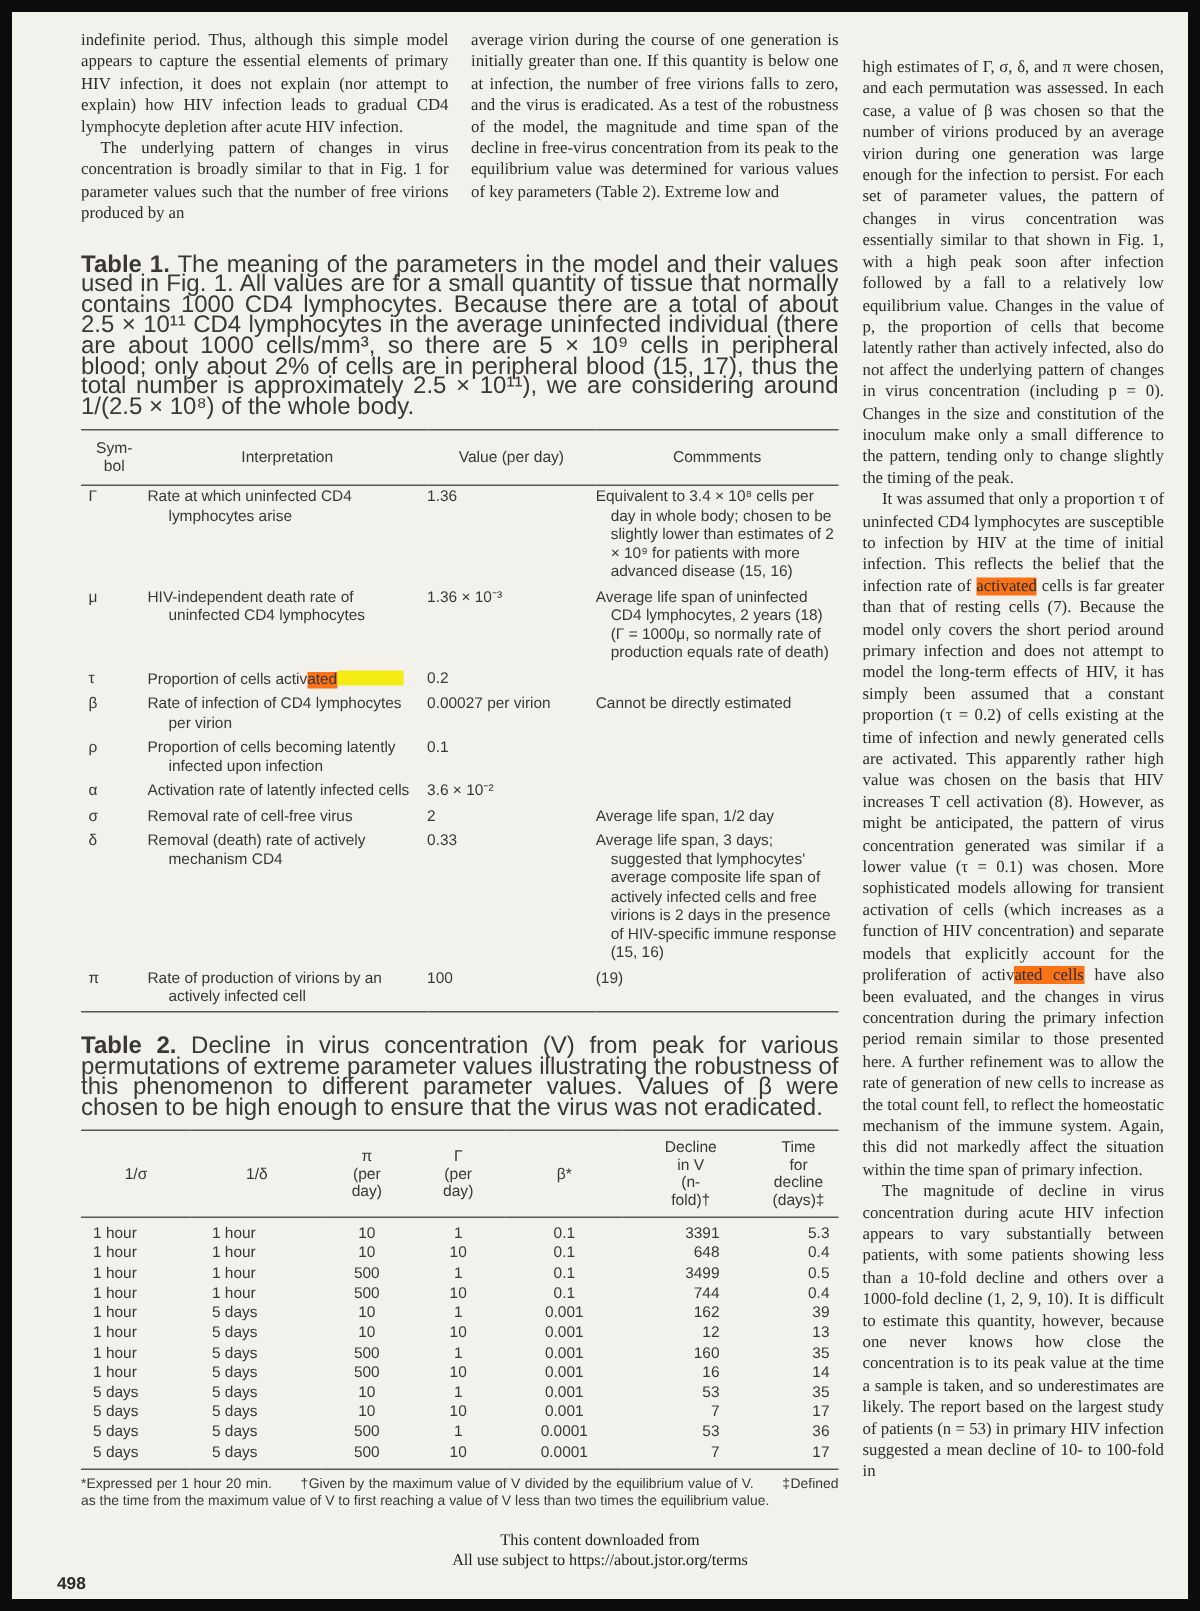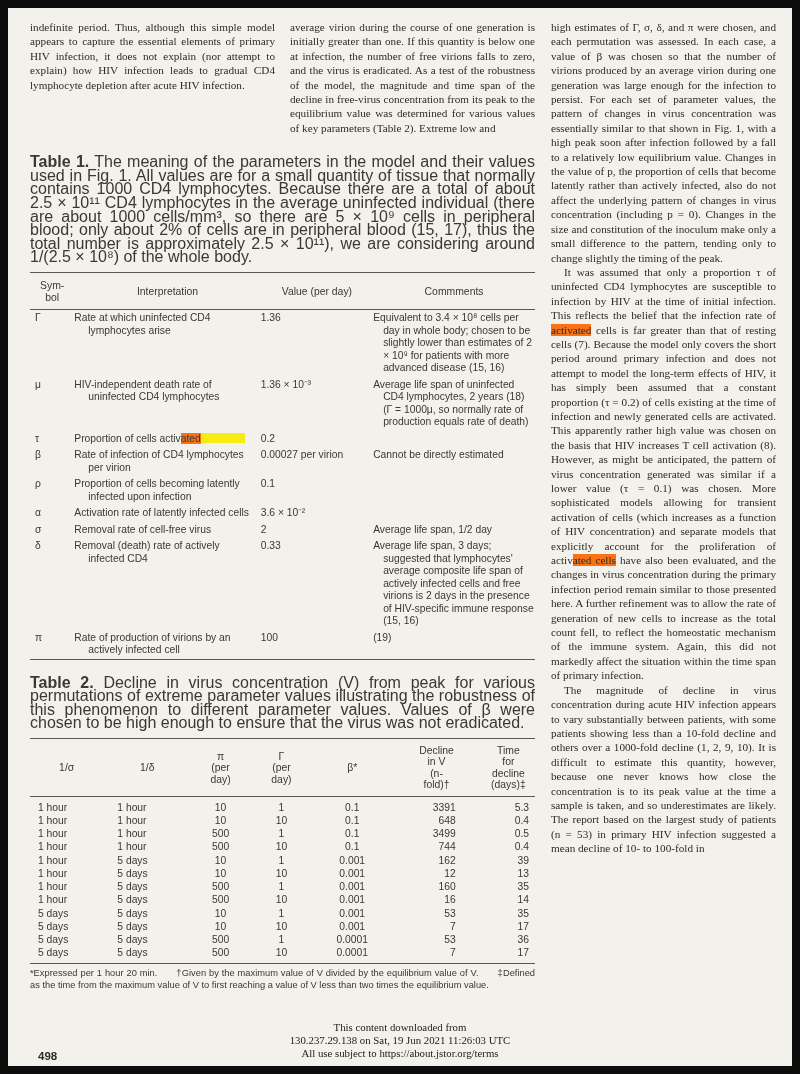--- a/index.html
+++ b/index.html
@@ -10,21 +10,21 @@
     background:#f2f1ec;
     position:relative;
     overflow:hidden;
     color:#2e2b26;
   }
   .inner {
     position:relative;
     width:100%; height:100%;
     padding:12px 16px 0 22px;
   }
-  .main { display:flex; align-items:flex-start; }
+  .main { display:flex; align-items:center;margin-left:24px; }
   .left-zone { width:506px; margin-right:16px; }
   .right-zone { width:246px; }
   .text-cols { display:flex; gap:15px; }
   .text-col { width:245px; }
   .para {
     font-family:"Liberation Serif", serif;
     font-size:11.2px; line-height:14.4px;
     text-align:justify;
     color:#2e2b26;
   }
@@ -102,20 +102,21 @@
 
 <div class="page">
   <div class="inner">
 
     <div class="main">
       <div class="left-zone">
 
         <div class="text-cols">
           <div class="text-col">
             <p class="para"><span>indefinite period. Thus, although this simple model appears to capture the essential elements of primary HIV infection, it does not explain (nor attempt to explain) how HIV infection leads to gradual CD4 lymphocyte depletion after acute HIV infection.</span></p>
+            <p class="para indent"><span>The underlying pattern of changes in virus concentration is broadly similar to that in Fig. 1 for parameter values such that the number of free virions produced by an</span></p>
           </div>
           <div class="text-col">
             <p class="para"><span>average virion during the course of one generation is initially greater than one. If this quantity is below one at infection, the number of free virions falls to zero, and the virus is eradicated. As a test of the robustness of the model, the magnitude and time span of the decline in free-virus concentration from its peak to the equilibrium value was determined for various values of key parameters (Table 2). Extreme low and</span></p>
           </div>
         </div>
 
         <p class="caption cap-t1"><span class="cap-label">Table 1.</span><span> The meaning of the parameters in the model and their values used in Fig. 1. All values are for a small quantity of tissue that normally contains 1000 CD4 lymphocytes. Because there are a total of about 2.5 × 10¹¹ CD4 lymphocytes in the average uninfected individual (there are about 1000 cells/mm³, so there are 5 × 10⁹ cells in peripheral blood; only about 2% of cells are in peripheral blood (15, 17), thus the total number is approximately 2.5 × 10¹¹), we are considering around 1/(2.5 × 10⁸) of the whole body.</span></p>
 
         <table class="t1">
           <thead>
@@ -165,21 +166,21 @@
                 <td class="c-com"></td>
               </tr>
               <tr>
                 <td class="c-sym">σ</td>
                 <td class="c-interp"><span>Removal rate of cell-free virus</span></td>
                 <td class="c-val">2</td>
                 <td class="c-com">Average life span, 1/2 day</td>
               </tr>
               <tr>
                 <td class="c-sym">δ</td>
-                <td class="c-interp"><span>Removal (death) rate of actively infected CD4</span></td>
+                <td class="c-interp"><span>Removal (death) rate of actively mechanism CD4</span></td>
                 <td class="c-val">0.33</td>
                 <td class="c-com">Average life span, 3 days; suggested that lymphocytes' average composite life span of actively infected cells and free virions is 2 days in the presence of HIV-specific immune response (15, 16)</td>
               </tr>
               <tr>
                 <td class="c-sym">π</td>
                 <td class="c-interp"><span>Rate of production of virions by an actively infected cell</span></td>
                 <td class="c-val">100</td>
                 <td class="c-com">(19)</td>
               </tr>
             </tbody>
@@ -330,18 +331,17 @@
         <p class="para indent"><span>The magnitude of decline in virus concentration during acute HIV infection appears to vary substantially between patients, with some patients showing less than a 10-fold decline and others over a 1000-fold decline (1, 2, 9, 10). It is difficult to estimate this quantity, however, because one never knows how close the concentration is to its peak value at the time a sample is taken, and so underestimates are likely. The report based on the largest study of patients (n = 53) in primary HIV infection suggested a mean decline of 10- to 100-fold in</span></p>
       </div>
     </div>
 
     <div class="footer">
       <span class="page-num">498</span>
     </div>
 
     <div class="jstor">
       <div>This content downloaded from</div>
-      <div>130.237.29.138 on Sat, 19 Jun 2021 11:26:03 UTC</div>
       <div>All use subject to https://about.jstor.org/terms</div>
     </div>
 
   </div>
 </div>
 
 </body></html>

